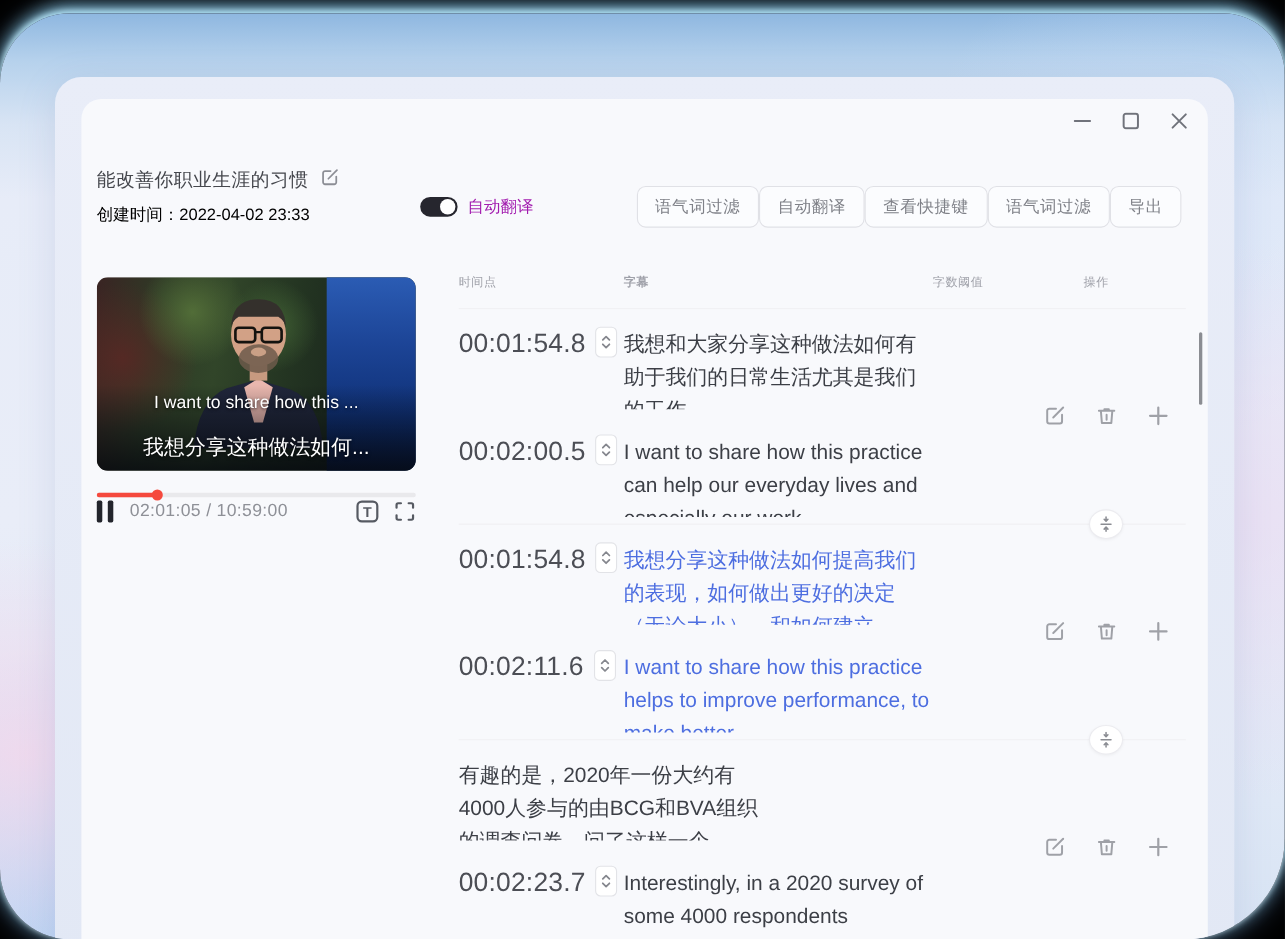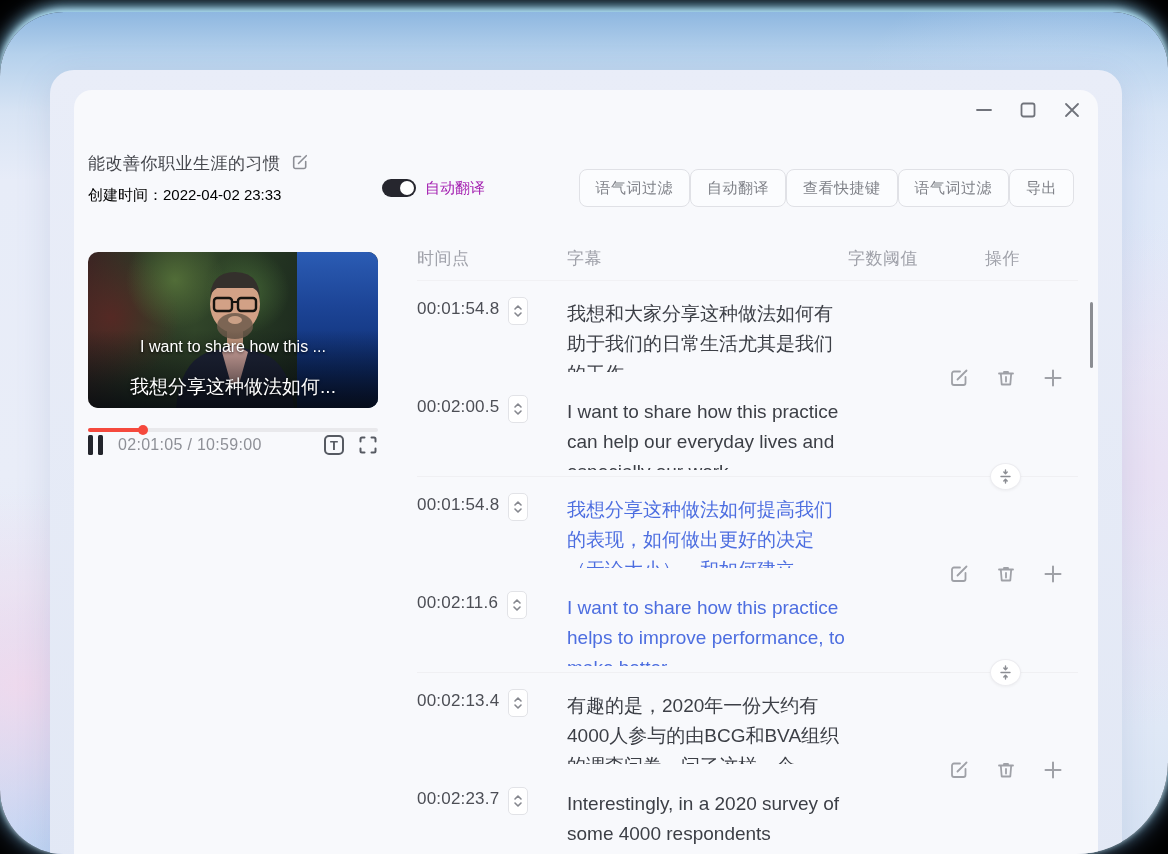--- a/index.html
+++ b/index.html
@@ -45,21 +45,21 @@
   .toggle .knob { position:absolute; right:2px; top:2px; width:14px; height:14px;
     border-radius:50%; background:#fff; }
   .toggle-label { margin-left:9px; font-size:15px; color:#a21caf; }
   .btns { margin-left:auto; display:flex; }
   .btn { height:38px; padding:0 16px; border:1px solid #e0e1e6; border-radius:8px;
     background:#fbfcfe; color:#7f8188; font-size:15px; display:flex; align-items:center;
     letter-spacing:.5px; }
 
   
   .player-panel { position:absolute; left:14px; top:162px; width:290px; }
-  .video { position:relative; width:290px; height:156px; border-radius:10px; overflow:hidden;
+  .video { position:relative; width:290px; height:176px; border-radius:10px; overflow:hidden;
     background:
       radial-gradient(circle 70px at 30% 18%, rgba(90,120,60,.8), transparent 70%),
       radial-gradient(circle 60px at 55% 25%, rgba(70,105,55,.8), transparent 70%),
       radial-gradient(circle 95px at 8% 42%, rgba(88,40,36,.9), transparent 72%),
       linear-gradient(100deg,#3a2423 0%,#2e3b26 20%,#314529 38%,#243522 58%,#1c2a1e 74%,#16231a 100%); }
   .video-blue { position:absolute; top:0; right:0; width:28%; height:100%;
     background:linear-gradient(180deg,#2b5cb4 0%,#1c4496 35%,#0e2f74 75%,#0a2257 100%); }
   .video-shade { position:absolute; left:0; right:0; bottom:0; height:78px;
     background:linear-gradient(180deg,transparent,rgba(5,8,14,.82)); }
   .captions { position:absolute; left:0; right:0; bottom:8px; text-align:center; color:#fff;
@@ -74,29 +74,29 @@
   .pause-btn { display:flex; gap:5px; }
   .pause-btn i { width:5px; height:20px; background:#23252c; border-radius:1.5px; }
   .ptime { margin-left:15px; font-size:16px; color:#8e9097; letter-spacing:.3px; }
   .sub-toggle { margin-left:auto; width:20px; height:20px; border:2px solid #565a62; border-radius:5px;
     color:#565a62; font-size:13px; font-weight:bold; display:flex; align-items:center;
     justify-content:center; }
   .fs-btn { margin-left:14px; color:#565a62; display:flex; }
 
   
   .table-panel { position:absolute; left:343px; top:152px; width:661px; bottom:-12px; }
-  .thead { display:flex; height:28px; align-items:flex-end; font-size:17px; color:#a0a2aa;
+  .thead { display:flex; height:28px; align-items:center; font-size:11px; color:#a0a2aa;
     letter-spacing:.5px; }
-  .th-time { width:150px; } .th-text { width:281px; } .th-limit { width:137px; } .th-ops { flex:1; }
+  .th-time { width:150px; } .th-text { width:281px;font-weight:bold; } .th-limit { width:137px; } .th-ops { flex:1; }
   .thead-divider { margin-top:10px; border-bottom:1px solid #f1f1f4; }
   .block { position:relative; height:196px; border-bottom:1px solid #f0f0f3; }
   .block:last-child { border-bottom:none; }
   .sub-row { display:flex; height:98px; padding-top:18px; }
   .ts-wrap { width:150px; display:flex; align-items:flex-start; gap:9px; }
-  .ts { font-size:17px; color:#4c4e55; letter-spacing:.2px;text-align:right; }
+  .ts { font-size:24px; color:#4c4e55; letter-spacing:.2px;text-align:right; }
   .stepper { width:20px; height:28px; border:1px solid #e2e3e7; border-radius:5px; background:#fff;
     display:flex; flex-direction:column; align-items:center; justify-content:center; gap:2px;
     color:#85878e; margin-top:-2px; }
   .txt { width:284px; height:73px; overflow:hidden; line-height:30px; font-size:19px; color:#3c3f46; }
   .block.hl .txt { color:#4d6ee0; }
   .actions { position:absolute; right:14px; top:86px; display:flex; gap:25px; align-items:center;
     color:#9fa1a7; }
   .actions .act { display:flex; }
   .merge-pill { position:absolute; left:573px; bottom:-14px; width:31px; height:27px;
     background:#fff; border:1px solid #ececf0; border-radius:50%; display:flex;
@@ -300,28 +300,20 @@
           </div>
           <div class="merge-pill">
             <svg width="13" height="15" viewBox="0 0 13 15" fill="none" stroke="currentColor" stroke-width="1.4" stroke-linecap="round" stroke-linejoin="round">
                 <path d="M2 7.5h9M6.5 1v3.5M4.8 3l1.7 1.8L8.2 3M6.5 14v-3.5M4.8 12l1.7-1.8L8.2 12"></path>
               </svg>
           </div>
         </div>
 
         <div class="block">
           <div class="sub-row">
-            <div class="ts-wrap">
-              <span class="ts">00:02:13.4</span>
-              <span class="stepper">
-                <svg width="10" height="14" viewBox="0 0 10 14" fill="none" stroke="currentColor" stroke-width="1.6" stroke-linecap="round" stroke-linejoin="round">
-                    <path d="M2 5l3-3 3 3M2 9l3 3 3-3"></path>
-                  </svg>
-              </span>
-            </div>
             <div class="txt">有趣的是，2020年一份大约有4000人参与的由BCG和BVA组织的调查问卷，问了这样一个</div>
           </div>
           <div class="sub-row">
             <div class="ts-wrap">
               <span class="ts">00:02:23.7</span>
               <span class="stepper">
                 <svg width="10" height="14" viewBox="0 0 10 14" fill="none" stroke="currentColor" stroke-width="1.6" stroke-linecap="round" stroke-linejoin="round">
                     <path d="M2 5l3-3 3 3M2 9l3 3 3-3"></path>
                   </svg>
               </span>

